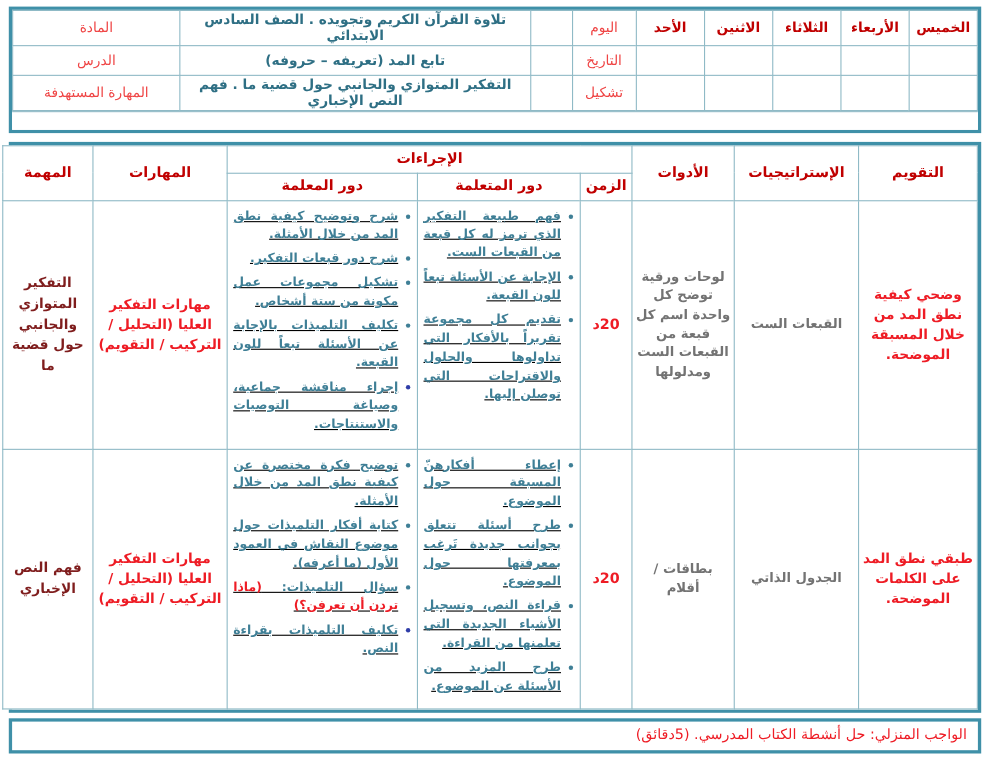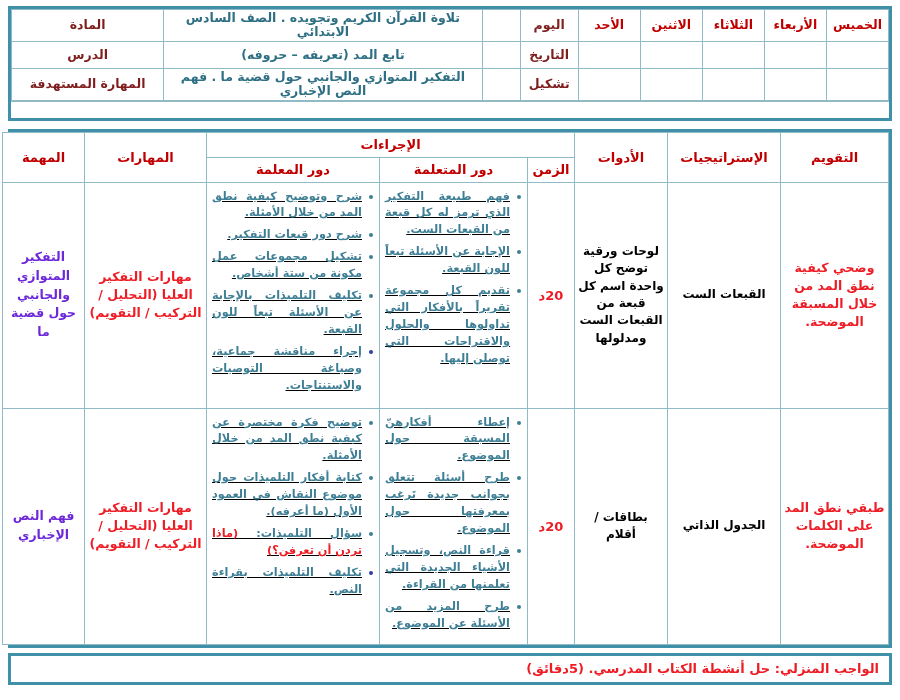--- a/index.html
+++ b/index.html
@@ -44,23 +44,23 @@
     background: #ffffff;
   }
 
   
   .info-table td {
     height: 24px;
     font-size: 12.5px;
     line-height: 1.15;
   }
   .lbl-red {
-    color: #7f1d1d;
-    font-size: 12.5px;
-    font-weight: bold;
+    color: #ef4444;
+    font-size: 12.5px;
+    font-weight: normal;
   }
   .val-blue {
     color: #2e6f84;
     font-size: 12.5px;
     font-weight: bold;
     margin-top: 19px;
   }
   .day-cell {
     color: #c00000;
     font-size: 12.5px;
@@ -93,27 +93,27 @@
     height: 20px;
   }
 
   .cell-red {
     color: #ee1c25;
     font-size: 12.5px;
     font-weight: bold;
     line-height: 1.45;
   }
   .cell-green {
-    color: #000000;
+    color: #737373;
     font-size: 12px;
     font-weight: bold;
     line-height: 1.45;
   }
   .cell-dark {
-    color: #6d28d9;
+    color: #7f1d1d;
     font-size: 12.5px;
     font-weight: bold;
     line-height: 1.5;
   }
   .cell-time {
     color: #ee1c25;
     font-size: 13px;
     font-weight: bold;
   }
 
@@ -159,21 +159,21 @@
     background: #ffffff;
     height: 26px;
     display: flex;
     align-items: center;
     justify-content: flex-start;
     padding: 0 10px;
   }
   .footer-text {
     color: #ee1c25;
     font-size: 13px;
-    font-weight: bold;
+    font-weight: normal;
   }
   .footer-time { color:#ee1c25; }
 </style>
 </head>
 <body>
 
 <div class="page">
 
   <div class="frame">
     <table class="info-table">

